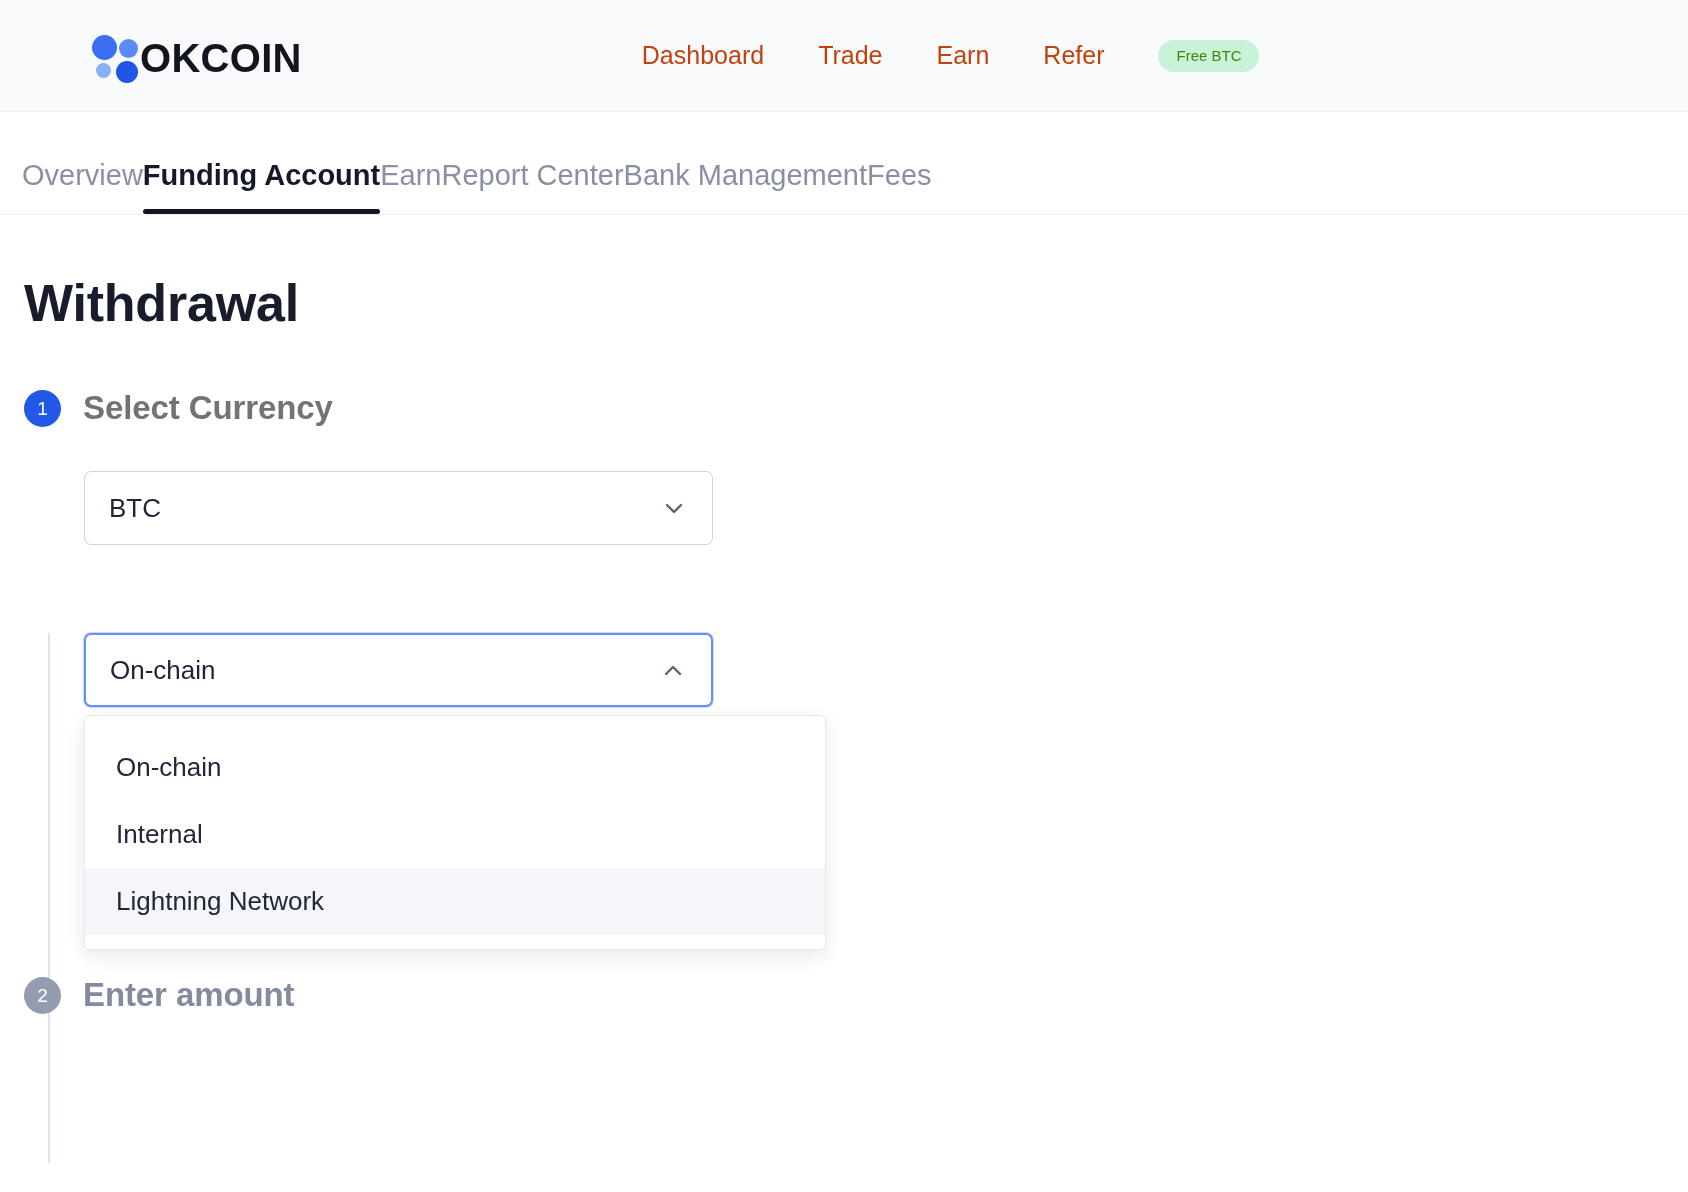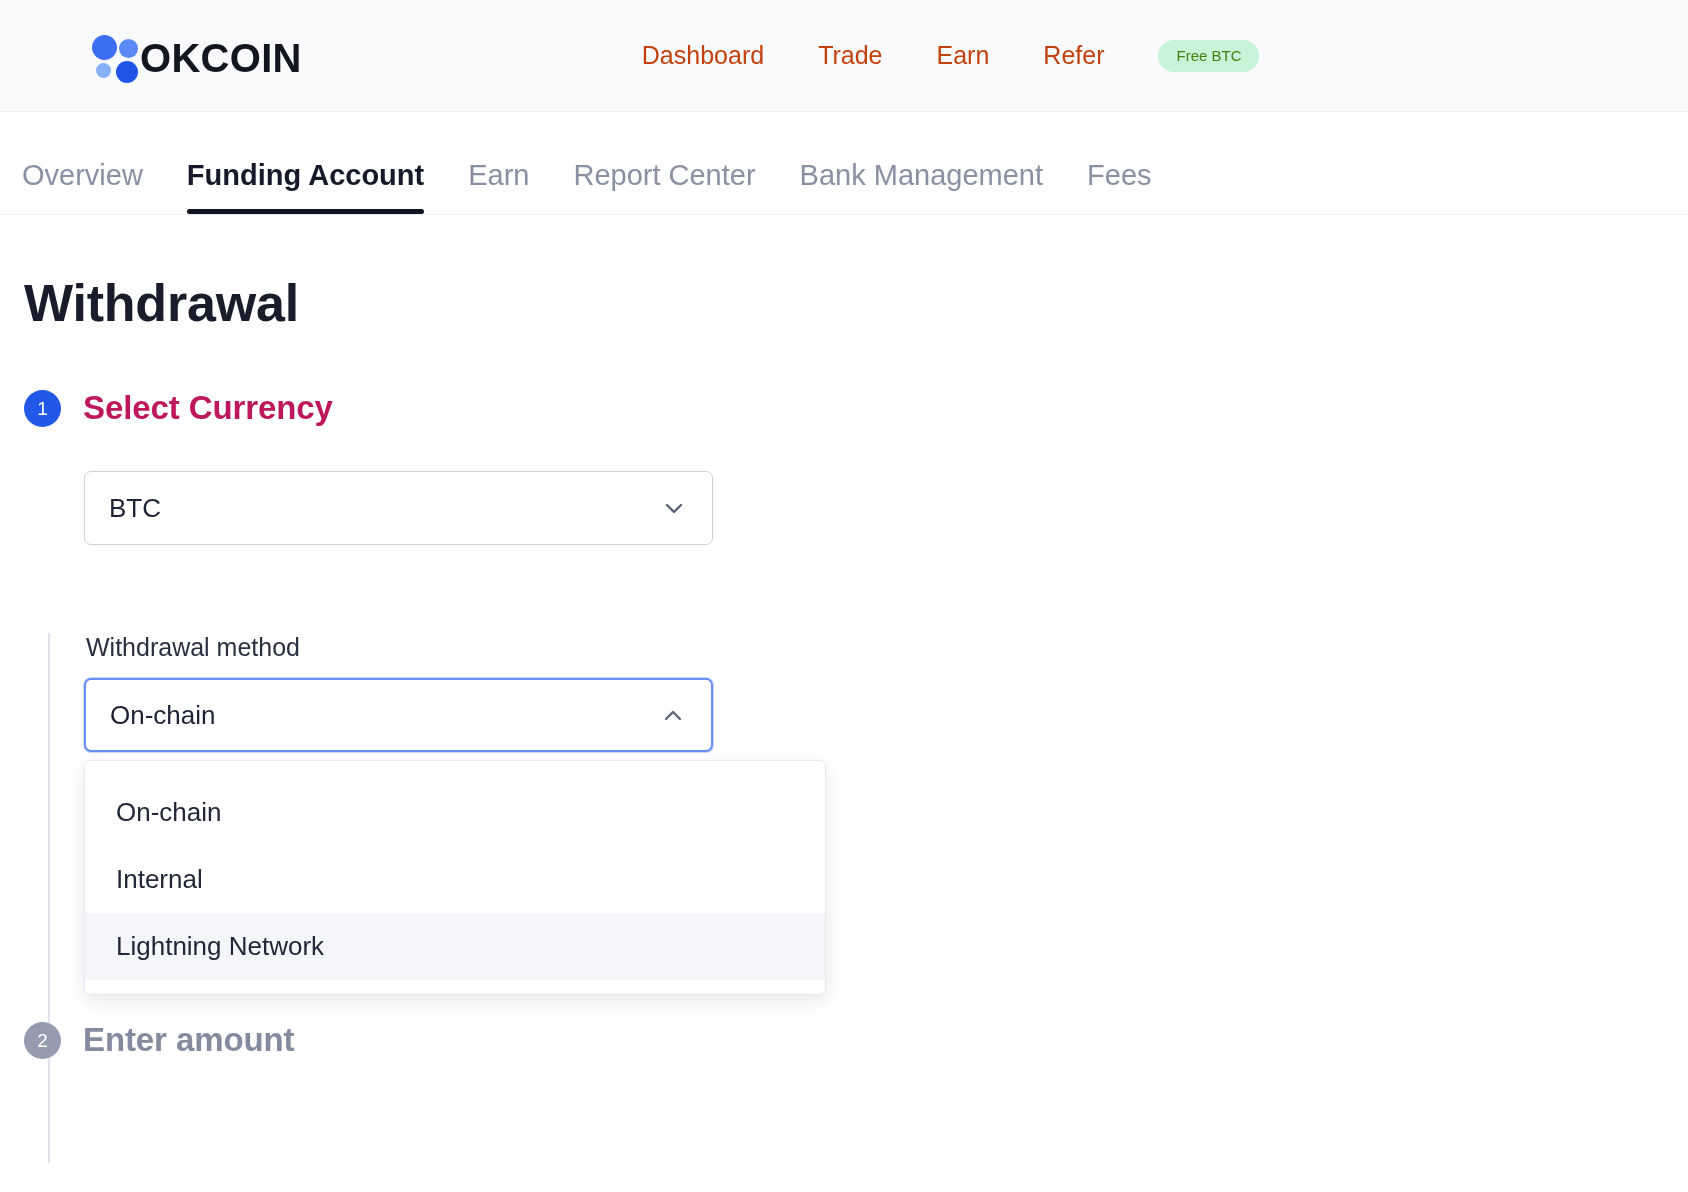--- a/index.html
+++ b/index.html
@@ -85,21 +85,20 @@
   }
 
   
   .subtabs {
     height: 103px;
     background: #ffffff;
     border-bottom: 1px solid #edeff3;
     display: flex;
     align-items: flex-end;
     padding: 0 0 0 22px;
-    gap: 44px;
     box-sizing: border-box;
     position: relative;
     overflow: hidden;
   }
   .subtab {
     font-size: 29px;
     color: #8a90a4;
     padding-bottom: 22px;
     white-space: nowrap;
     position: relative;
@@ -149,21 +148,21 @@
     flex: 0 0 auto;
     line-height: 1;
   }
   .step-num.active { background: #2158e8; }
   .step-num.inactive { background: #959cb0; }
   .step-label {
     font-size: 33px;
     font-weight: 700;
     letter-spacing: -0.1px;
   }
-  .step-label.active { color: #be185d; }
+  .step-label.active { color: #737373; }
   .step-label.inactive { color: #848b9f; }
 
   
   .connector {
     position: absolute;
     left: 48px;
     top: 418px;
     width: 2px;
     height: 530px;
     background: #dfe2ea;
@@ -293,21 +292,20 @@
       <span class="select-value">BTC</span>
       <span class="chev">
         <svg width="24" height="24" viewBox="0 0 24 24" fill="none" stroke="currentColor" stroke-width="2.4" stroke-linecap="round" stroke-linejoin="round">
             <polyline points="5,9 12,16 19,9"></polyline>
           </svg>
       </span>
     </div>
 
     <div class="gap-after-currency"></div>
 
-    <div class="field-label">Withdrawal method</div>
 
     <div class="select-box focused">
       <span class="select-value">On-chain</span>
       <span class="chev">
         <svg width="24" height="24" viewBox="0 0 24 24" fill="none" stroke="currentColor" stroke-width="2.4" stroke-linecap="round" stroke-linejoin="round">
             <polyline points="5,16 12,9 19,16"></polyline>
           </svg>
       </span>
     </div>
 

